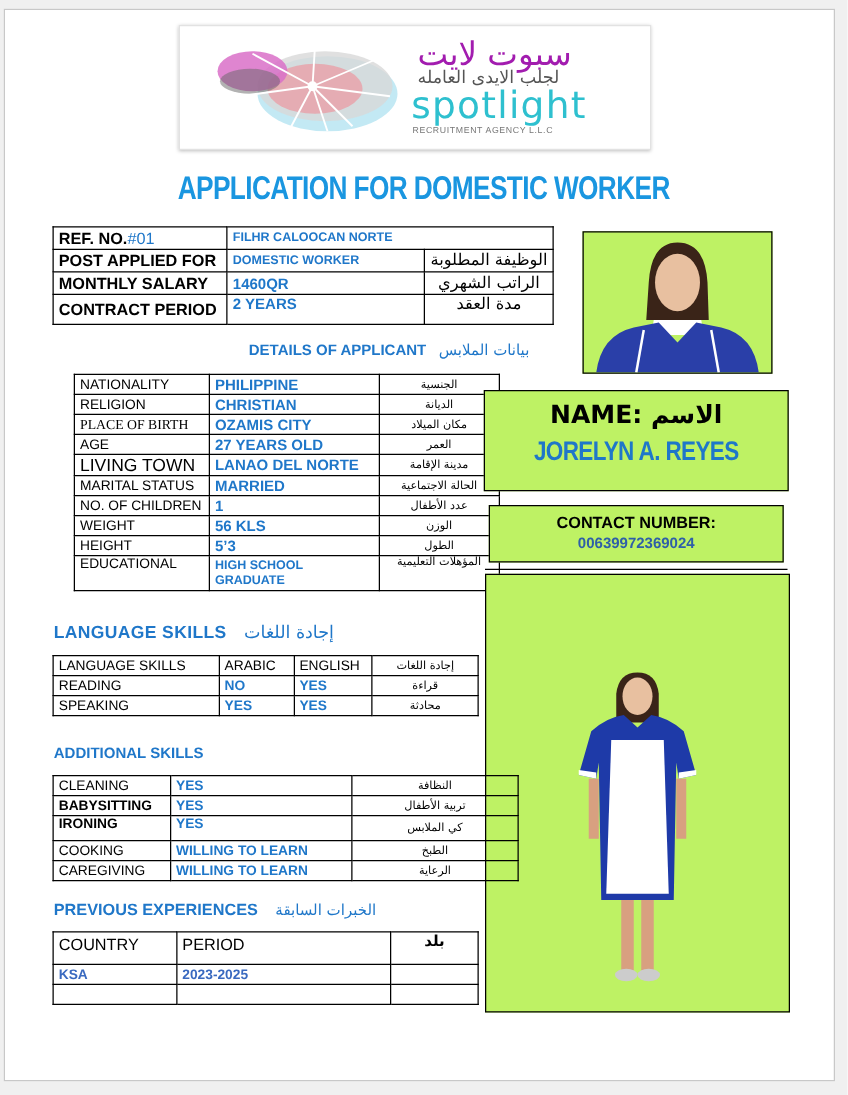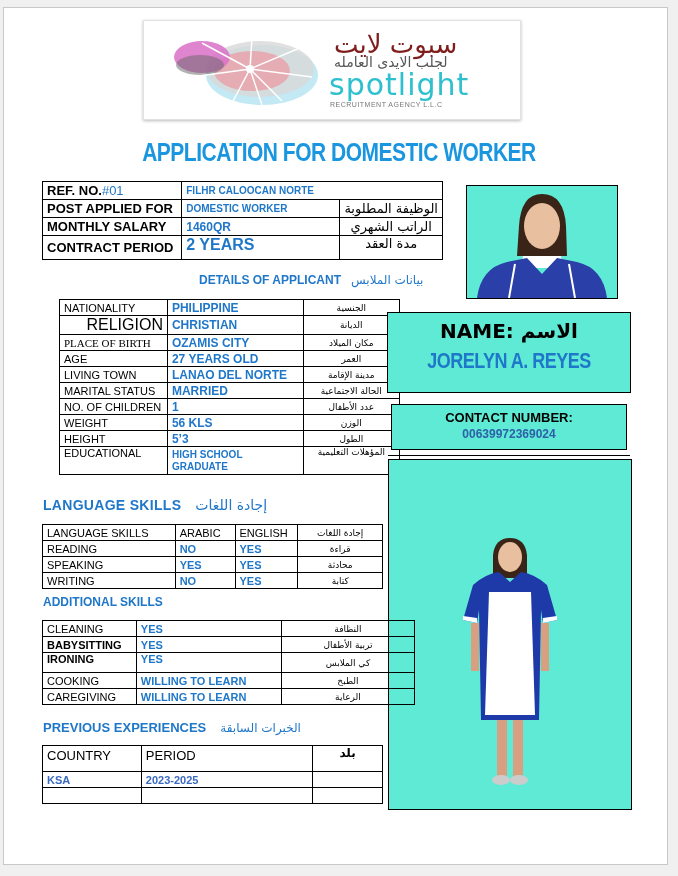--- a/index.html
+++ b/index.html
@@ -3,34 +3,34 @@
 <meta charset="utf-8">
 <style>
   html, body { margin:0; padding:0; }
   body { width:678px; height:876px; background:#f0f0f0; position:relative; overflow:hidden; font-family:"Liberation Sans", sans-serif; }
   .page { position:absolute; left:3px; top:7px; width:663px; height:856px; background:#fff; border:1px solid #c8c8c8; }
   .abs { position:absolute; }
   .blue { color:#1f77c9; }
   .dblue { color:#2e5fa8; }
   
   .logo { left:143px; top:20px; width:376px; height:98px; background:#fff; box-shadow:0 1px 3px #bbb; border:1px solid #e2e2e2; }
-  .logo .ar1 { position:absolute; left:190px; top:8px; font-size:26px; color:#7f1d1d; direction:rtl; font-family:"DejaVu Sans", sans-serif; }
+  .logo .ar1 { position:absolute; left:190px; top:8px; font-size:26px; color:#a21caf; direction:rtl; font-family:"DejaVu Sans", sans-serif; }
   .logo .ar2 { position:absolute; left:190px; top:33px; font-size:14px; color:#555; direction:rtl; font-family:"DejaVu Sans", sans-serif; }
   .logo .en { position:absolute; left:185px; top:46px; font-size:30px; color:#2ec0cf; font-family:"DejaVu Sans", sans-serif; letter-spacing:1px; }
   .logo .sub { position:absolute; left:186px; top:80px; font-size:7px; color:#777; letter-spacing:0.5px; }
   .title { left:0; width:678px; top:140px; text-align:center; font-size:21px; font-weight:bold; color:#1a96e0; font-family:"Liberation Sans Narrow","Liberation Sans", sans-serif; transform:scaleY(1.25); letter-spacing:-0.5px; }
   table { border-collapse:collapse; position:absolute; }
   td { border:1px solid #000; padding:0 4px; font-size:11px; white-space:nowrap; }
   td.ar { text-align:center; direction:rtl; font-size:9px; font-family:"DejaVu Sans", sans-serif; }
   .val { color:#1f77c9; font-weight:bold; }
   .t1 td { height:17px; font-size:13px; }
   .t1 td.v { font-size:11px; }
   .sect { font-size:13px; font-weight:bold; color:#1f77c9; }
   .sect .arh { font-weight:normal; font-family:"DejaVu Sans", sans-serif; font-size:12px; margin-left:10px; }
-  .box { border:1.5px solid #000; background:#5eead4; }
+  .box { border:1.5px solid #000; background:#bef264; }
   .photo-head { left:466px; top:185px; width:150px; height:112px; }
   .photo-full { left:388px; top:459px; width:242px; height:349px; }
 </style>
 </head>
 <body>
 
 <div class="page"></div>
 
 <div class="abs logo">
   <svg class="abs" style="left:28px;top:12px" width="150" height="76">
@@ -75,21 +75,21 @@
     <td class="v val" style="font-size:10px">DOMESTIC WORKER</td>
     <td class="ar">الوظيفة المطلوبة</td>
   </tr>
   <tr>
     <td><b>MONTHLY SALARY</b></td>
     <td class="v val" style="font-size:12px">1460QR</td>
     <td class="ar">الراتب الشهري</td>
   </tr>
   <tr style="height:24px">
     <td><b>CONTRACT PERIOD</b></td>
-    <td class="v val" style="font-size:16px;vertical-align:top">2 YEARS</td>
+    <td class="v val" style="font-size:12px;vertical-align:top">2 YEARS</td>
     <td class="ar" style="vertical-align:top">مدة العقد</td>
   </tr>
 </tbody>
   </table>
 
 <div class="abs box photo-head">
   <svg width="150" height="112">
     <path d="M52 40 Q54 8 75 8 Q97 8 99 40 L100 70 L50 70 Z" fill="#3a2418"></path>
     <ellipse cx="75" cy="40" rx="18" ry="23" fill="#e8c0a0"></ellipse>
     <path d="M56 70 L94 70 L96 82 L54 82 Z" fill="#fff"></path>
@@ -109,36 +109,36 @@
       <col style="width:136px">
       <col style="width:97px">
     </colgroup>
   <tbody id="details-body">
       <tr style="height: 16px;">
         <td style="font-size: 11px;">NATIONALITY</td>
         <td class="val" style="font-size: 12px;">PHILIPPINE</td>
         <td class="ar">الجنسية</td>
       </tr>
       <tr style="height: 16px;">
-        <td style="font-size: 16px; text-align: right;">RELIGION</td>
+        <td style="font-size: 11px;">RELIGION</td>
         <td class="val" style="font-size: 12px;">CHRISTIAN</td>
         <td class="ar">الديانة</td>
       </tr>
       <tr style="height: 16px;">
         <td style="font-size: 11px; font-family: Liberation Serif, serif;">PLACE OF BIRTH</td>
         <td class="val" style="font-size: 12px;">OZAMIS CITY</td>
         <td class="ar">مكان الميلاد</td>
       </tr>
       <tr style="height: 16px;">
         <td style="font-size: 11px;">AGE</td>
         <td class="val" style="font-size: 12px;">27 YEARS OLD</td>
         <td class="ar">العمر</td>
       </tr>
       <tr style="height: 16px;">
-        <td style="font-size: 11px;">LIVING TOWN</td>
+        <td style="font-size: 14px;">LIVING TOWN</td>
         <td class="val" style="font-size: 12px;">LANAO DEL NORTE</td>
         <td class="ar">مدينة الإقامة</td>
       </tr>
       <tr style="height: 16px;">
         <td style="font-size: 11px;">MARITAL STATUS</td>
         <td class="val" style="font-size: 12px;">MARRIED</td>
         <td class="ar">الحالة الاجتماعية</td>
       </tr>
       <tr style="height: 16px;">
         <td style="font-size: 11px;">NO. OF CHILDREN</td>
@@ -219,26 +219,20 @@
         <td class="val">NO</td>
         <td class="val">YES</td>
         <td class="ar">قراءة</td>
       </tr>
       <tr style="height: 16px;">
         <td>SPEAKING</td>
         <td class="val">YES</td>
         <td class="val">YES</td>
         <td class="ar">محادثة</td>
       </tr>
-      <tr style="height: 16px;">
-        <td>WRITING</td>
-        <td class="val">NO</td>
-        <td class="val">YES</td>
-        <td class="ar">كتابة</td>
-      </tr>
     </tbody>
 </table>
 
 <div class="abs sect" style="left:43px;top:595px;font-size:12px">ADDITIONAL SKILLS</div>
 
 <table style="left:42px;top:620px;width:373px;">
   <colgroup>
       <col style="width:86px">
       <col style="width:133px">
       <col style="width:122px">

